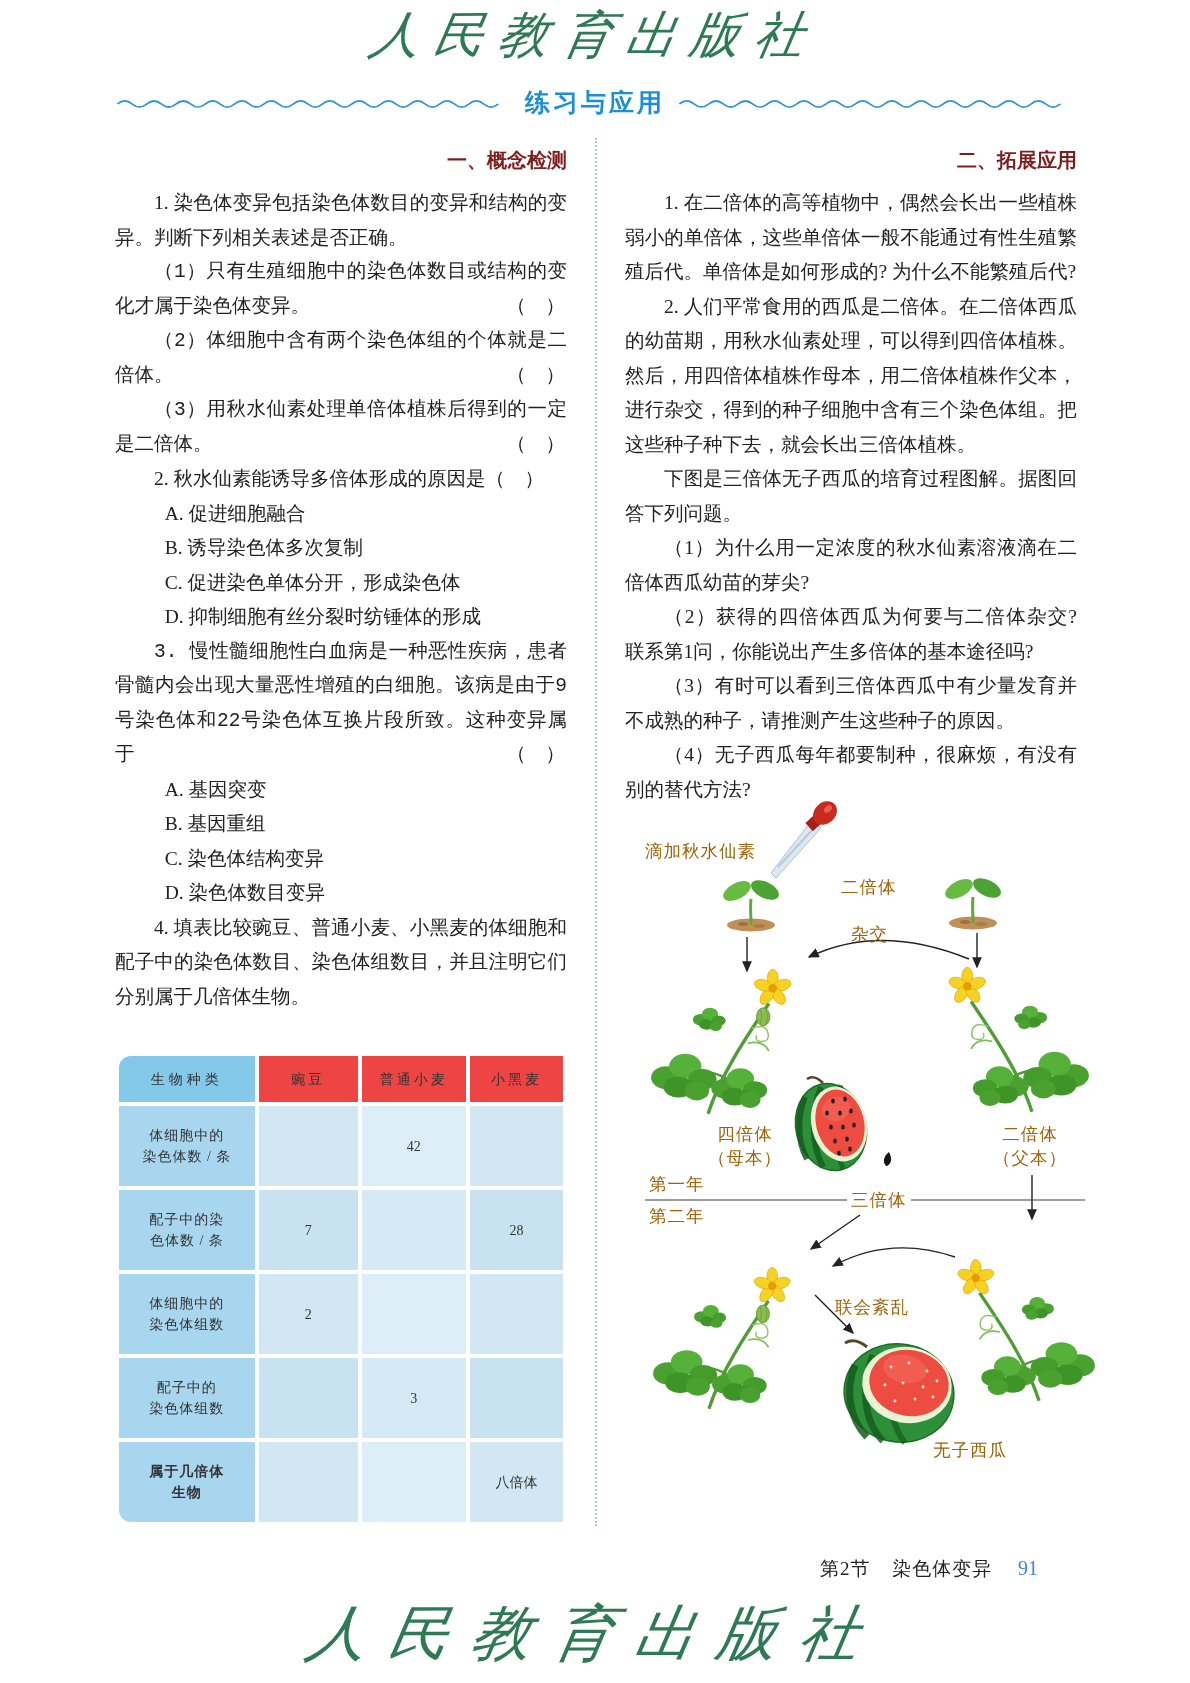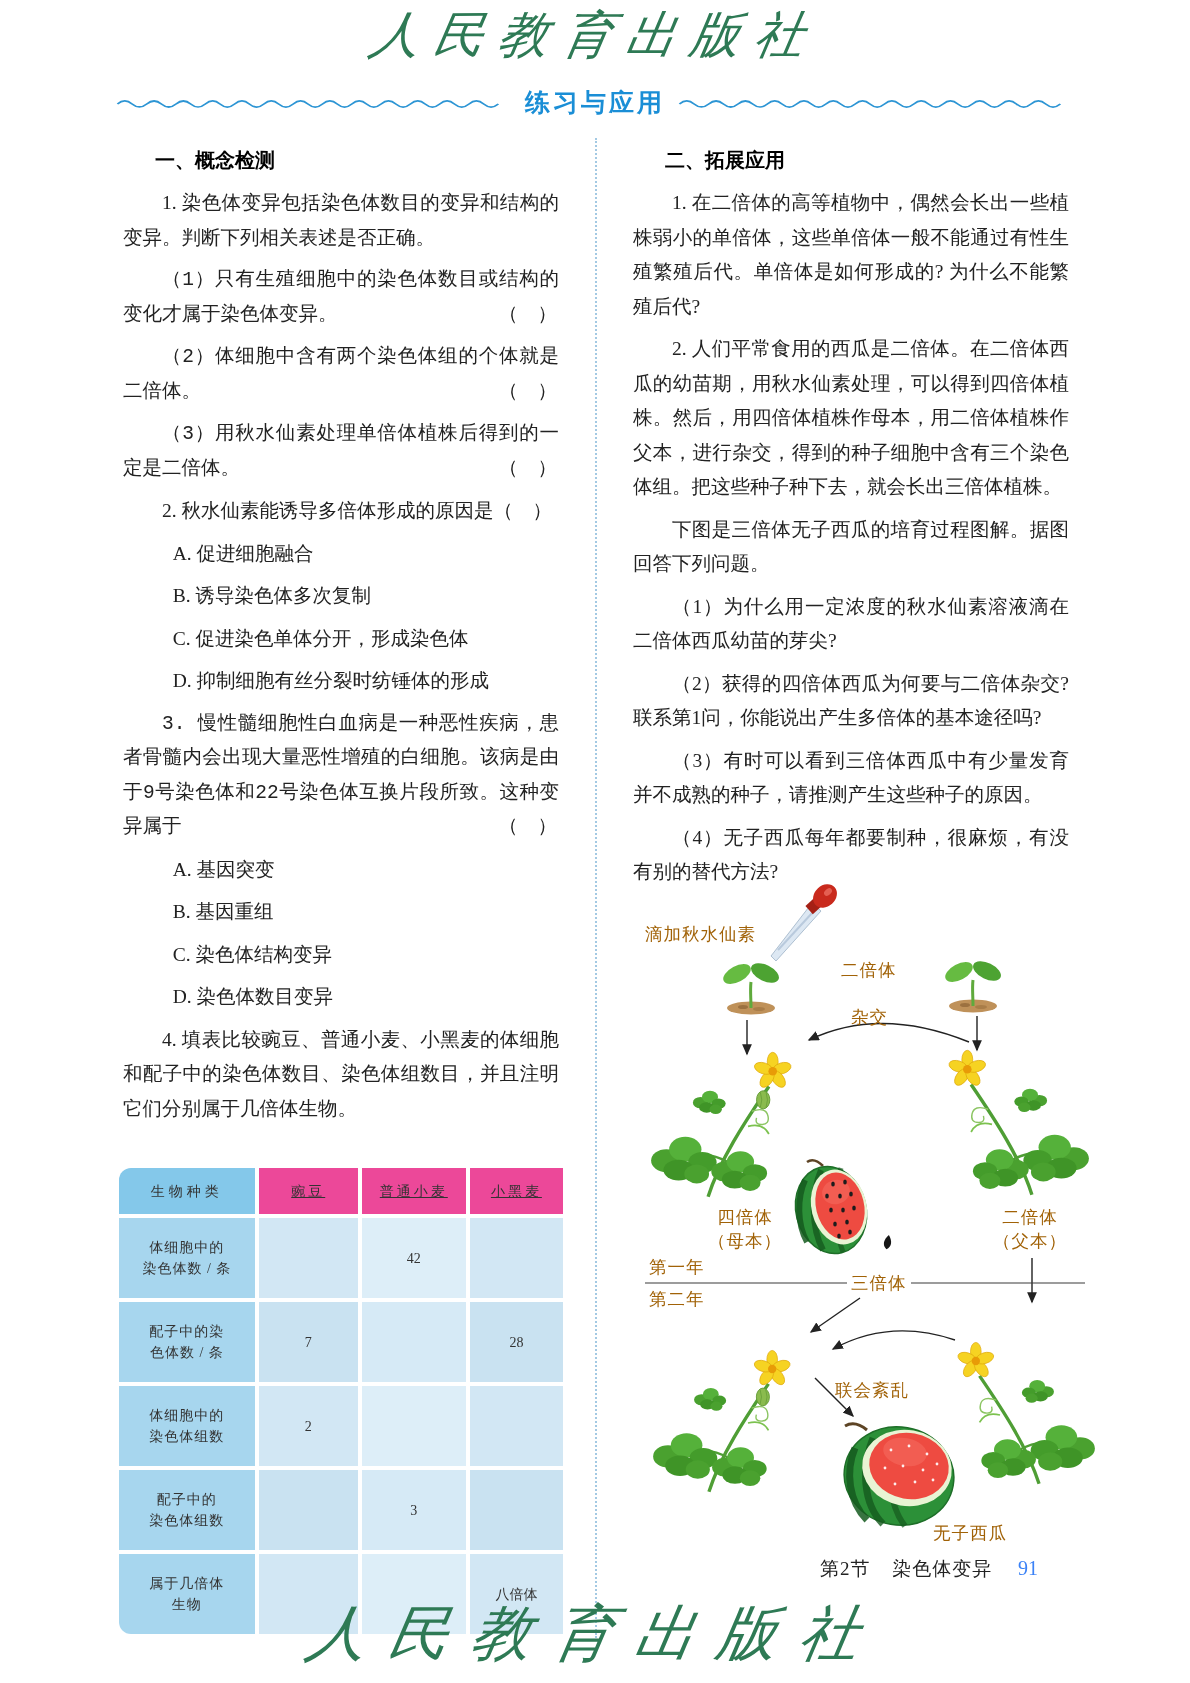--- a/index.html
+++ b/index.html
@@ -13,35 +13,35 @@
   
   .banner{position:absolute;top:86px;left:115px;width:960px;display:flex;align-items:center;gap:12px;}
   .banner .wave{flex:1;height:12px;}
   .banner-title{font-family:"Liberation Sans","DejaVu Sans",sans-serif;font-weight:700;
                 font-size:25px;color:#1a8ed6;letter-spacing:3px;white-space:nowrap;}
   
   .content{position:absolute;left:115px;top:138px;width:962px;display:flex;}
   .col{width:452px;font-size:19.5px;line-height:34.5px;}
   .col-right{border-left:2px dotted #a3c9e3;padding-left:28px;margin-left:28px;}
   h3.sec{font-family:"Liberation Sans","DejaVu Sans",sans-serif;font-weight:700;font-size:20px;
-         color:#000000;margin:6px 0 10px 0;text-indent:40px;line-height:32px;}
-  p{margin:8px;}
+         color:#7f1d1d;margin:6px 0 10px 0;text-indent:40px;line-height:32px;text-align:right;}
+  p{margin:0;}
   .para{text-indent:2em;text-align:justify;}
   .opt{padding-left:2.55em;}
   .rel{position:relative;font-family:Liberation Mono, monospace;}
   .bracket{position:absolute;right:2px;bottom:0;}
   
   .qtable{border-collapse:separate;border-spacing:4px;margin-top:38px;margin-left:0px;}
   .qtable td{text-align:center;vertical-align:middle;font-size:14px;color:#333;
              line-height:1.5;white-space:pre-line;height:76px;padding:2px 4px;}
   .qtable tr.head td{height:42px;}
   .hc1{background:#84c8ea;border-top-left-radius:12px;letter-spacing:4px;}
-  .hc{background:#ec4899;letter-spacing:3px;text-decoration:underline;}
+  .hc{background:#ef4444;letter-spacing:3px;}
   .lc{background:#a7d6ee;letter-spacing:1px;}
-  .rb{border-bottom-left-radius:12px;}
+  .rb{border-bottom-left-radius:12px;font-weight:bold;}
   .dc{background:#d2e7f4;font-size:19px;}
   .dc.lt{background:#ddeef8;}
   tr.alt .dc{background:#c9e2f1;}
   tr.alt .dc.lt{background:#d6eaf6;}
   
   .diagram{position:relative;width:460px;height:652px;margin-top:18px;}
   .dsvg{position:absolute;left:0;top:0;overflow:visible;}
   .dlbl{position:absolute;font-size:17.5px;color:#a16207;letter-spacing:1px;
         white-space:pre-line;line-height:24px;}
   .dlbl.ctr{text-align:center;}

